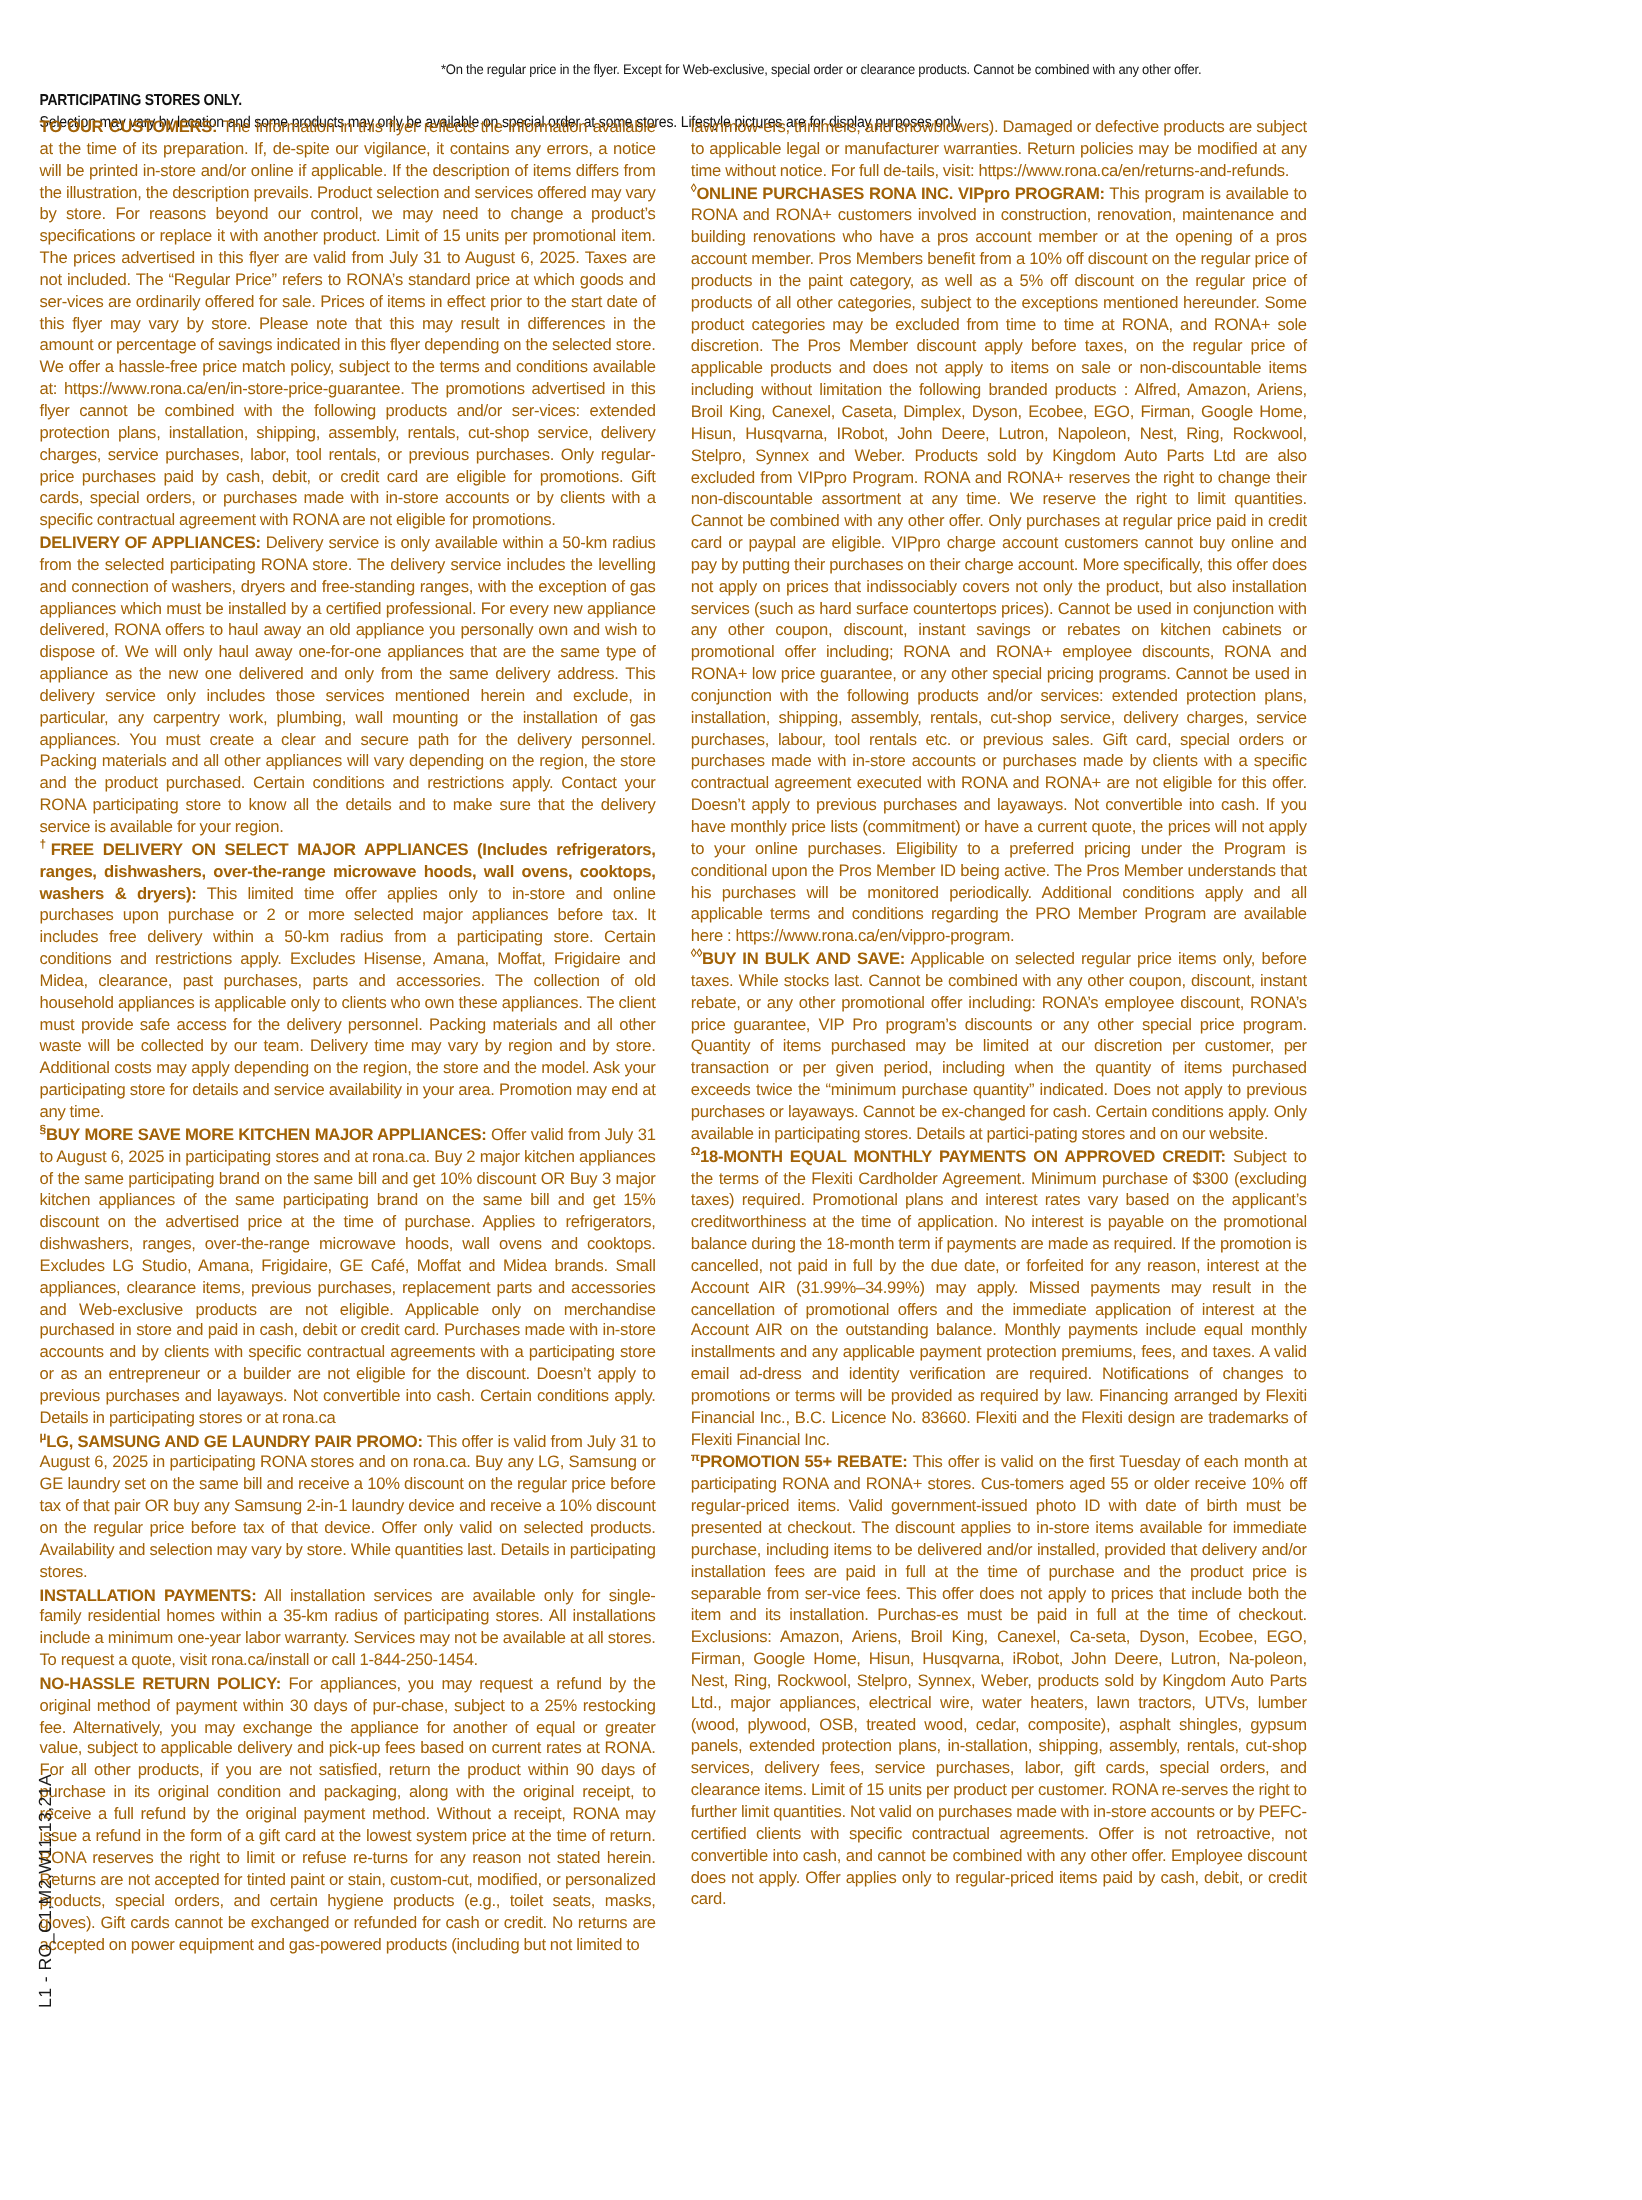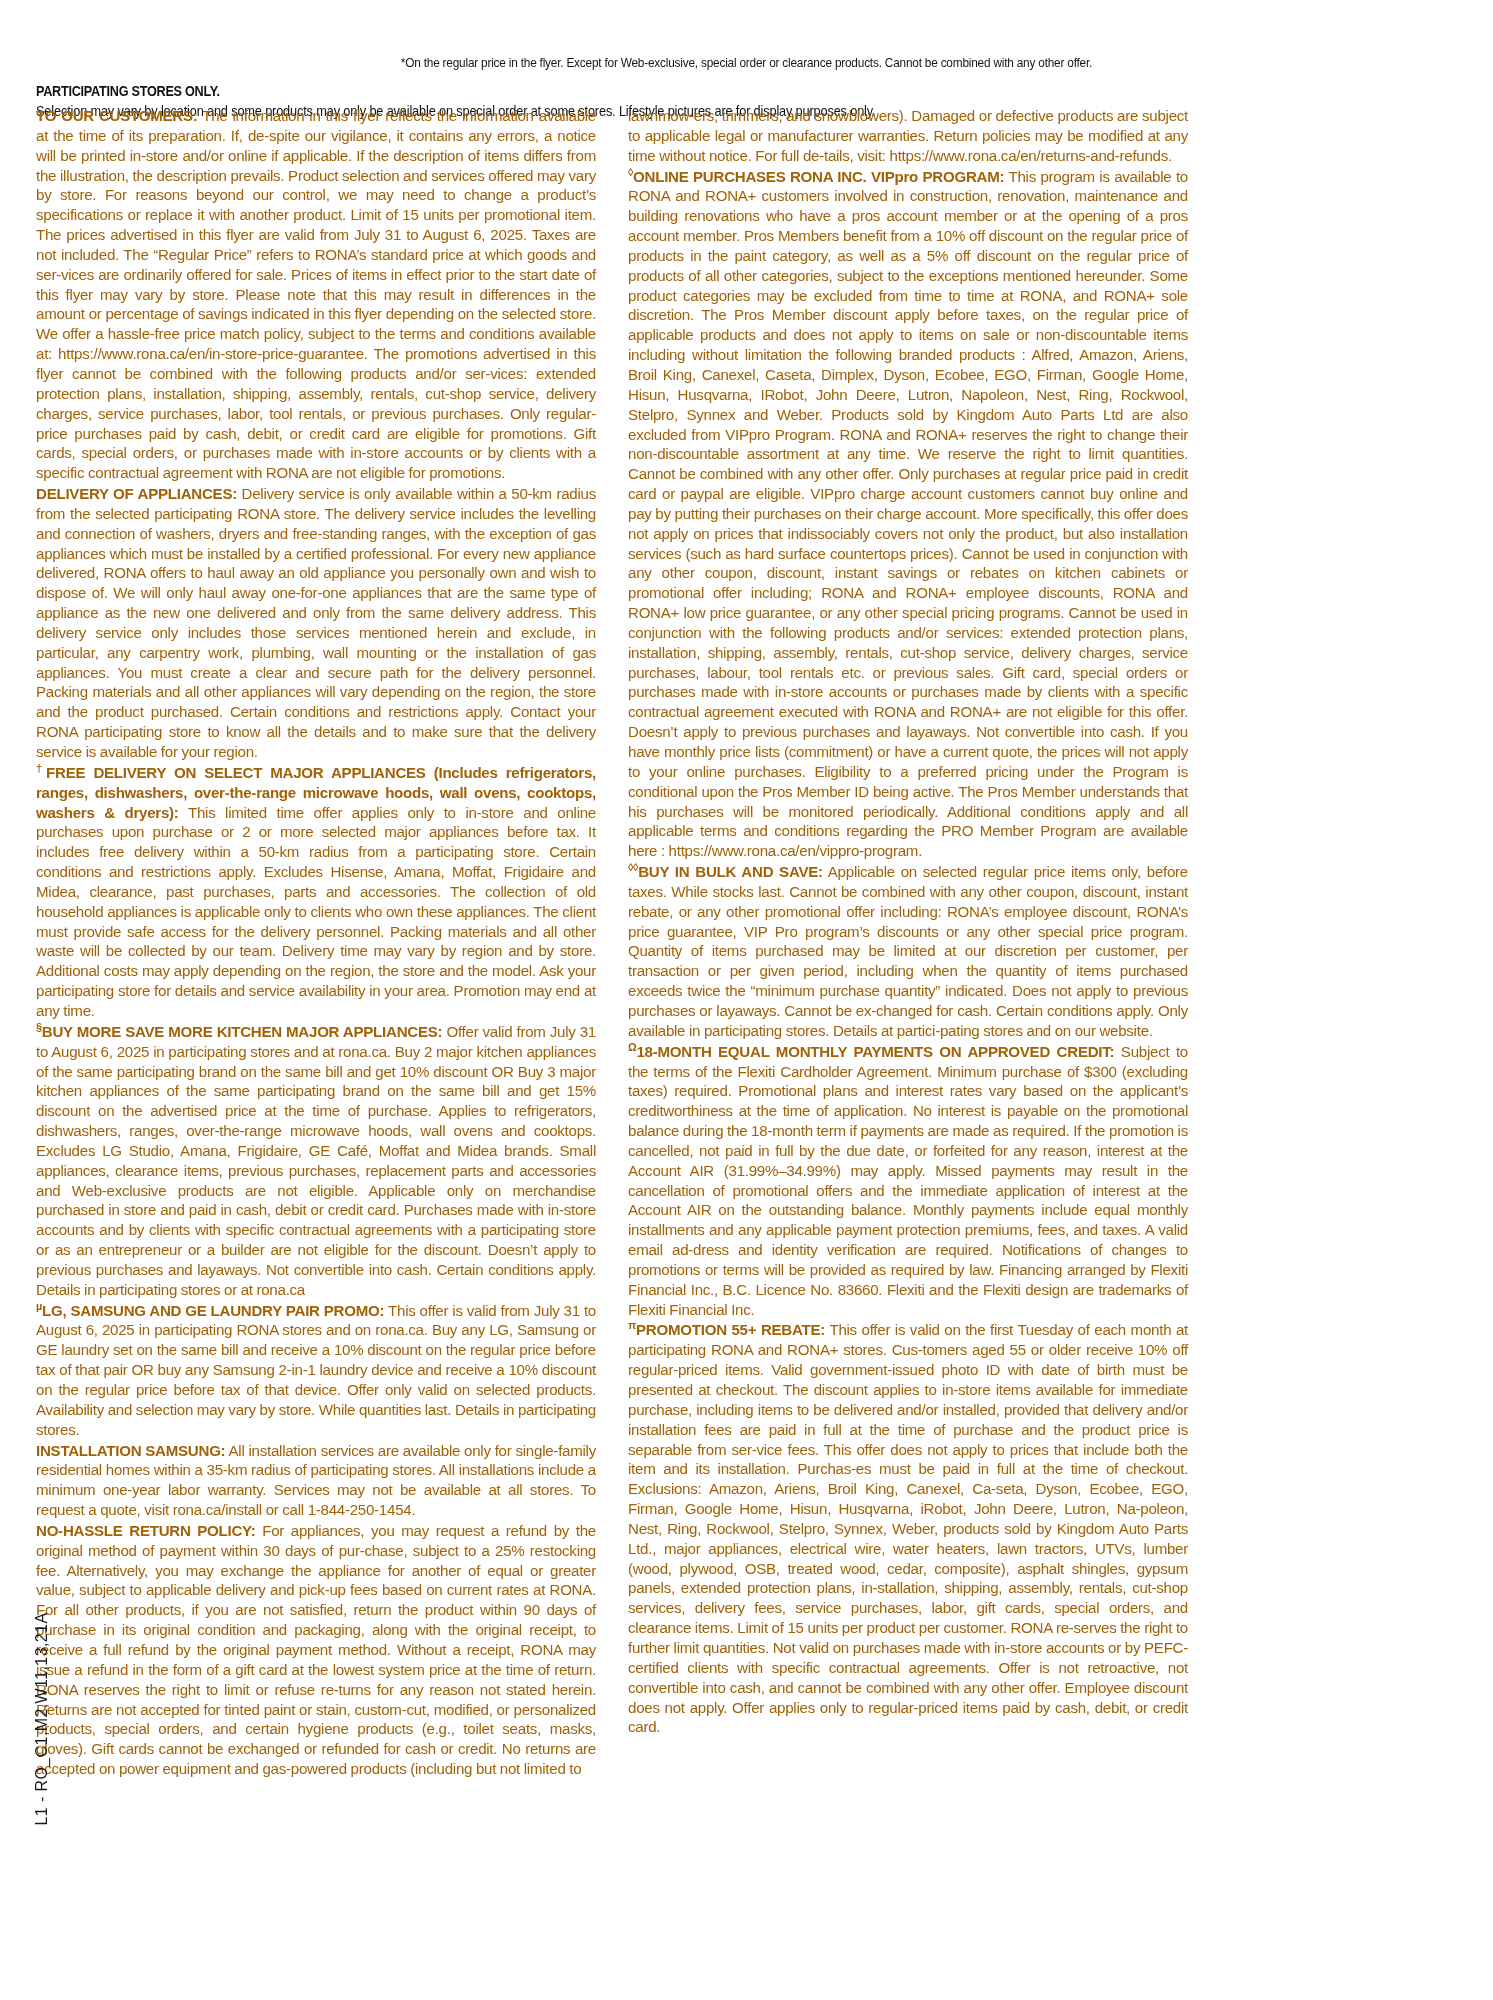--- a/index.html
+++ b/index.html
@@ -118,21 +118,21 @@
   <div id="selection-note">Selection may vary by location and some products may only be available on special order at some stores. Lifestyle pictures are for display purposes only.</div>
 </div>
 
 <div id="body-columns">
   <div class="column" id="col-left">
       <p class="tight"><span class="lead">TO OUR CUSTOMERS:</span><span> The information in this flyer reflects the information available at the time of its preparation. If, de-spite our vigilance, it contains any errors, a notice will be printed in-store and/or online if applicable. If the description of items differs from the illustration, the description prevails. Product selection and services offered may vary by store. For reasons beyond our control, we may need to change a product’s specifications or replace it with another product. Limit of 15 units per promotional item. The prices advertised in this flyer are valid from July 31 to August 6, 2025. Taxes are not included. The “Regular Price” refers to RONA’s standard price at which goods and ser-vices are ordinarily offered for sale. Prices of items in effect prior to the start date of this flyer may vary by store. Please note that this may result in differences in the amount or percentage of savings indicated in this flyer depending on the selected store. We offer a hassle-free price match policy, subject to the terms and conditions available at: https://www.rona.ca/en/in-store-price-guarantee. The promotions advertised in this flyer cannot be combined with the following products and/or ser-vices: extended protection plans, installation, shipping, assembly, rentals, cut-shop service, delivery charges, service purchases, labor, tool rentals, or previous purchases. Only regular-price purchases paid by cash, debit, or credit card are eligible for promotions. Gift cards, special orders, or purchases made with in-store accounts or by clients with a specific contractual agreement with RONA are not eligible for promotions.</span></p>
       <p class="tight"><span class="lead">DELIVERY OF APPLIANCES:</span><span> Delivery service is only available within a 50-km radius from the selected participating RONA store. The delivery service includes the levelling and connection of washers, dryers and free-standing ranges, with the exception of gas appliances which must be installed by a certified professional. For every new appliance delivered, RONA offers to haul away an old appliance you personally own and wish to dispose of. We will only haul away one-for-one appliances that are the same type of appliance as the new one delivered and only from the same delivery address. This delivery service only includes those services mentioned herein and exclude, in particular, any carpentry work, plumbing, wall mounting or the installation of gas appliances. You must create a clear and secure path for the delivery personnel. Packing materials and all other appliances will vary depending on the region, the store and the product purchased. Certain conditions and restrictions apply. Contact your RONA participating store to know all the details and to make sure that the delivery service is available for your region.</span></p>
       <p class="tight"><span class="sup">†</span><span class="lead">FREE DELIVERY ON SELECT MAJOR APPLIANCES (Includes refrigerators, ranges, dishwashers, over-the-range microwave hoods, wall ovens, cooktops, washers &amp; dryers):</span><span> This limited time offer applies only to in-store and online purchases upon purchase or 2 or more selected major appliances before tax. It includes free delivery within a 50-km radius from a participating store. Certain conditions and restrictions apply. Excludes Hisense, Amana, Moffat, Frigidaire and Midea, clearance, past purchases, parts and accessories. The collection of old household appliances is applicable only to clients who own these appliances. The client must provide safe access for the delivery personnel. Packing materials and all other waste will be collected by our team. Delivery time may vary by region and by store. Additional costs may apply depending on the region, the store and the model. Ask your participating store for details and service availability in your area. Promotion may end at any time.</span></p>
       <p class="tight"><span class="sup">§</span><span class="lead">BUY MORE SAVE MORE KITCHEN MAJOR APPLIANCES:</span><span> Offer valid from July 31 to August 6, 2025 in participating stores and at rona.ca. Buy 2 major kitchen appliances of the same participating brand on the same bill and get 10% discount OR Buy 3 major kitchen appliances of the same participating brand on the same bill and get 15% discount on the advertised price at the time of purchase. Applies to refrigerators, dishwashers, ranges, over-the-range microwave hoods, wall ovens and cooktops. Excludes LG Studio, Amana, Frigidaire, GE Café, Moffat and Midea brands. Small appliances, clearance items, previous purchases, replacement parts and accessories and Web-exclusive products are not eligible. Applicable only on merchandise purchased in store and paid in cash, debit or credit card. Purchases made with in-store accounts and by clients with specific contractual agreements with a participating store or as an entrepreneur or a builder are not eligible for the discount. Doesn’t apply to previous purchases and layaways. Not convertible into cash. Certain conditions apply. Details in participating stores or at rona.ca</span></p>
       <p class="tight"><span class="sup">µ</span><span class="lead">LG, SAMSUNG AND GE LAUNDRY PAIR PROMO:</span><span> This offer is valid from July 31 to August 6, 2025 in participating RONA stores and on rona.ca. Buy any LG, Samsung or GE laundry set on the same bill and receive a 10% discount on the regular price before tax of that pair OR buy any Samsung 2-in-1 laundry device and receive a 10% discount on the regular price before tax of that device. Offer only valid on selected products. Availability and selection may vary by store. While quantities last. Details in participating stores.</span></p>
-      <p class="tight"><span class="lead">INSTALLATION SAMSUNG:</span><span> All installation services are available only for single-family residential homes within a 35-km radius of participating stores. All installations include a minimum one-year labor warranty. Services may not be available at all stores. To request a quote, visit rona.ca/install or call 1-844-250-1454.</span></p>
+      <p class="tight"><span class="lead">INSTALLATION PAYMENTS:</span><span> All installation services are available only for single-family residential homes within a 35-km radius of participating stores. All installations include a minimum one-year labor warranty. Services may not be available at all stores. To request a quote, visit rona.ca/install or call 1-844-250-1454.</span></p>
       <p class="tight"><span class="lead">NO-HASSLE RETURN POLICY:</span><span> For appliances, you may request a refund by the original method of payment within 30 days of pur-chase, subject to a 25% restocking fee. Alternatively, you may exchange the appliance for another of equal or greater value, subject to applicable delivery and pick-up fees based on current rates at RONA. For all other products, if you are not satisfied, return the product within 90 days of purchase in its original condition and packaging, along with the original receipt, to receive a full refund by the original payment method. Without a receipt, RONA may issue a refund in the form of a gift card at the lowest system price at the time of return. RONA reserves the right to limit or refuse re-turns for any reason not stated herein. Returns are not accepted for tinted paint or stain, custom-cut, modified, or personalized products, special orders, and certain hygiene products (e.g., toilet seats, masks, gloves). Gift cards cannot be exchanged or refunded for cash or credit. No returns are accepted on power equipment and gas-powered products (including but not limited to</span></p>
     </div>
   <div class="column" id="col-right">
       <p class="tight"><span>lawnmow-ers, trimmers, and snowblowers). Damaged or defective products are subject to applicable legal or manufacturer warranties. Return policies may be modified at any time without notice. For full de-tails, visit: https://www.rona.ca/en/returns-and-refunds.</span></p>
       <p class="tight"><span class="sup">◊</span><span class="lead">ONLINE PURCHASES RONA INC. VIPpro PROGRAM:</span><span> This program is available to RONA and RONA+ customers involved in construction, renovation, maintenance and building renovations who have a pros account member or at the opening of a pros account member. Pros Members benefit from a 10% off discount on the regular price of products in the paint category, as well as a 5% off discount on the regular price of products of all other categories, subject to the exceptions mentioned hereunder. Some product categories may be excluded from time to time at RONA, and RONA+ sole discretion. The Pros Member discount apply before taxes, on the regular price of applicable products and does not apply to items on sale or non-discountable items including without limitation the following branded products : Alfred, Amazon, Ariens, Broil King, Canexel, Caseta, Dimplex, Dyson, Ecobee, EGO, Firman, Google Home, Hisun, Husqvarna, IRobot, John Deere, Lutron, Napoleon, Nest, Ring, Rockwool, Stelpro, Synnex and Weber. Products sold by Kingdom Auto Parts Ltd are also excluded from VIPpro Program. RONA and RONA+ reserves the right to change their non-discountable assortment at any time. We reserve the right to limit quantities. Cannot be combined with any other offer. Only purchases at regular price paid in credit card or paypal are eligible. VIPpro charge account customers cannot buy online and pay by putting their purchases on their charge account. More specifically, this offer does not apply on prices that indissociably covers not only the product, but also installation services (such as hard surface countertops prices). Cannot be used in conjunction with any other coupon, discount, instant savings or rebates on kitchen cabinets or promotional offer including; RONA and RONA+ employee discounts, RONA and RONA+ low price guarantee, or any other special pricing programs. Cannot be used in conjunction with the following products and/or services: extended protection plans, installation, shipping, assembly, rentals, cut-shop service, delivery charges, service purchases, labour, tool rentals etc. or previous sales. Gift card, special orders or purchases made with in-store accounts or purchases made by clients with a specific contractual agreement executed with RONA and RONA+ are not eligible for this offer. Doesn’t apply to previous purchases and layaways. Not convertible into cash. If you have monthly price lists (commitment) or have a current quote, the prices will not apply to your online purchases. Eligibility to a preferred pricing under the Program is conditional upon the Pros Member ID being active. The Pros Member understands that his purchases will be monitored periodically. Additional conditions apply and all applicable terms and conditions regarding the PRO Member Program are available here : https://www.rona.ca/en/vippro-program.</span></p>
       <p class="tight"><span class="sup">◊◊</span><span class="lead">BUY IN BULK AND SAVE:</span><span> Applicable on selected regular price items only, before taxes. While stocks last. Cannot be combined with any other coupon, discount, instant rebate, or any other promotional offer including: RONA’s employee discount, RONA’s price guarantee, VIP Pro program’s discounts or any other special price program. Quantity of items purchased may be limited at our discretion per customer, per transaction or per given period, including when the quantity of items purchased exceeds twice the “minimum purchase quantity” indicated. Does not apply to previous purchases or layaways. Cannot be ex-changed for cash. Certain conditions apply. Only available in participating stores. Details at partici-pating stores and on our website.</span></p>
       <p class="tight"><span class="sup">Ω</span><span class="lead">18-MONTH EQUAL MONTHLY PAYMENTS ON APPROVED CREDIT:</span><span> Subject to the terms of the Flexiti Cardholder Agreement. Minimum purchase of $300 (excluding taxes) required. Promotional plans and interest rates vary based on the applicant’s creditworthiness at the time of application. No interest is payable on the promotional balance during the 18-month term if payments are made as required. If the promotion is cancelled, not paid in full by the due date, or forfeited for any reason, interest at the Account AIR (31.99%–34.99%) may apply. Missed payments may result in the cancellation of promotional offers and the immediate application of interest at the Account AIR on the outstanding balance. Monthly payments include equal monthly installments and any applicable payment protection premiums, fees, and taxes. A valid email ad-dress and identity verification are required. Notifications of changes to promotions or terms will be provided as required by law. Financing arranged by Flexiti Financial Inc., B.C. Licence No. 83660. Flexiti and the Flexiti design are trademarks of Flexiti Financial Inc.</span></p>
       <p class="tight"><span class="sup">π</span><span class="lead">PROMOTION 55+ REBATE:</span><span> This offer is valid on the first Tuesday of each month at participating RONA and RONA+ stores. Cus-tomers aged 55 or older receive 10% off regular-priced items. Valid government-issued photo ID with date of birth must be presented at checkout. The discount applies to in-store items available for immediate purchase, including items to be delivered and/or installed, provided that delivery and/or installation fees are paid in full at the time of purchase and the product price is separable from ser-vice fees. This offer does not apply to prices that include both the item and its installation. Purchas-es must be paid in full at the time of checkout. Exclusions: Amazon, Ariens, Broil King, Canexel, Ca-seta, Dyson, Ecobee, EGO, Firman, Google Home, Hisun, Husqvarna, iRobot, John Deere, Lutron, Na-poleon, Nest, Ring, Rockwool, Stelpro, Synnex, Weber, products sold by Kingdom Auto Parts Ltd., major appliances, electrical wire, water heaters, lawn tractors, UTVs, lumber (wood, plywood, OSB, treated wood, cedar, composite), asphalt shingles, gypsum panels, extended protection plans, in-stallation, shipping, assembly, rentals, cut-shop services, delivery fees, service purchases, labor, gift cards, special orders, and clearance items. Limit of 15 units per product per customer. RONA re-serves the right to further limit quantities. Not valid on purchases made with in-store accounts or by PEFC-certified clients with specific contractual agreements. Offer is not retroactive, not convertible into cash, and cannot be combined with any other offer. Employee discount does not apply. Offer applies only to regular-priced items paid by cash, debit, or credit card.</span></p>
     </div>
 </div>

